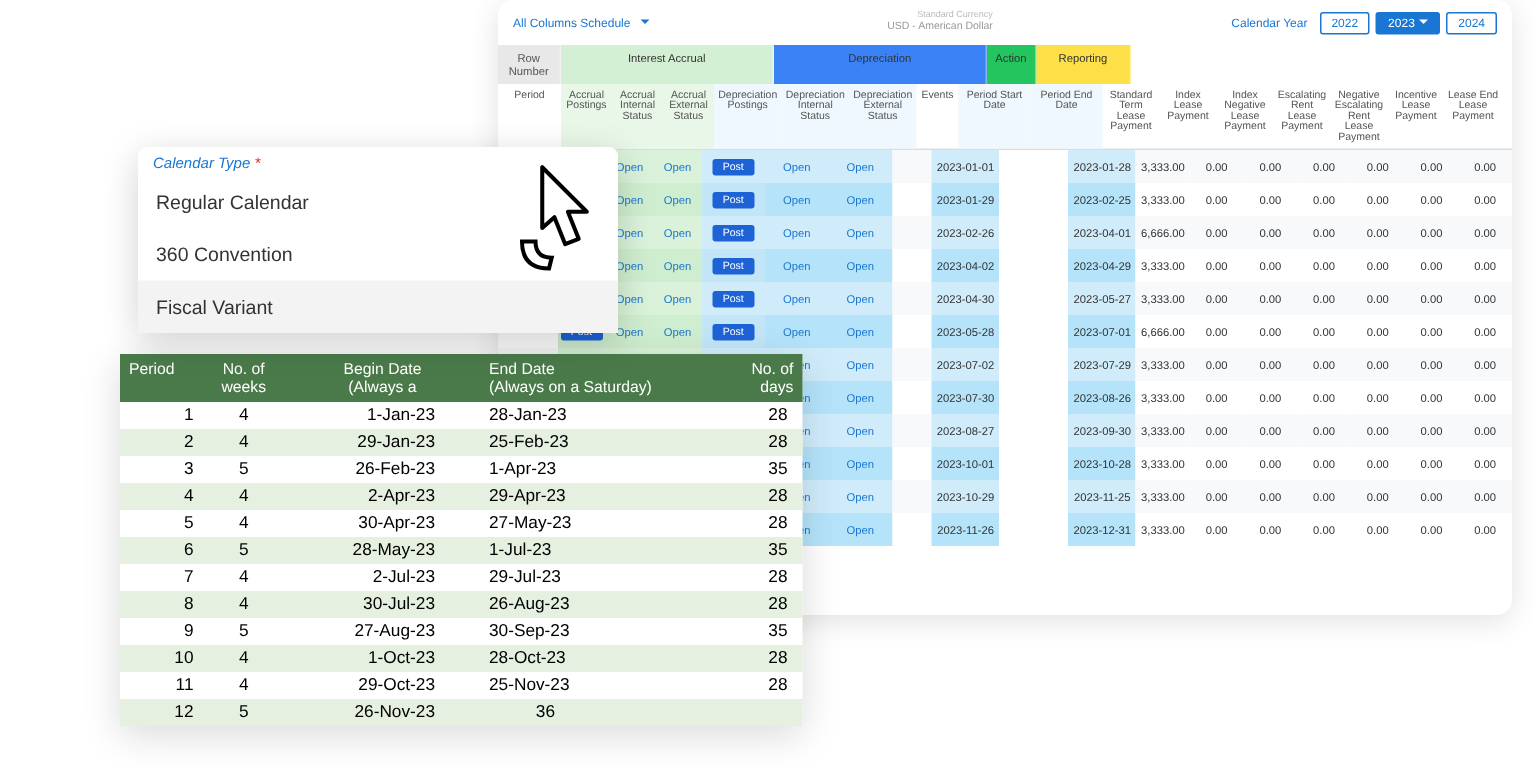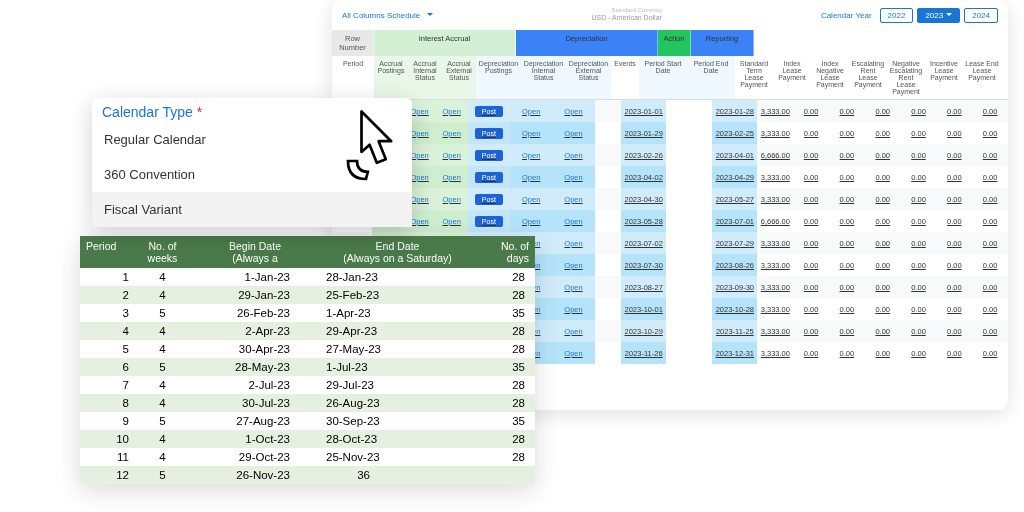--- a/index.html
+++ b/index.html
@@ -73,21 +73,21 @@
   }
   .grp-head > div{
     padding:4px 2px;
     text-align:center;
     border-right:1px solid rgba(255,255,255,0.4);
   }
   .grp-rownum{ width:42px; background:#e8e8e8; color:#555;}
   .grp-interest{ width:142px; background:#d4f0d4;}
   .grp-depr{ width:142px; background:#3b82f6;}
   .grp-action{ width:33px; background:#22c55e;}
-  .grp-report{ width:63px; background:#3b82f6;}
+  .grp-report{ width:63px; background:#fde047;}
   .grp-fill{ flex:1; background:#fff;}
 
   .col-head{
     display:flex;
     font-size:7px;
     color:#555;
     border-bottom:1px solid #ddd;
   }
   .col-head > div{
     padding:4px 2px;
@@ -102,21 +102,21 @@
   .c-ae{width:34px; background:#e9f7e9;}
   .c-dp{width:45px; background:#eff8fe;}
   .c-di{width:45px; background:#eff8fe;}
   .c-de{width:45px; background:#eff8fe;}
   .c-ev{width:28px;}
   .c-ps{width:48px; background:#eff8fe;}
   .c-pe{width:48px; background:#eff8fe;}
   .c-num{width:38px;}
 
   .sched-body{ }
-  .srow{ display:flex; font-size:7.5px; height:22px; align-items:center;text-decoration:underline;}
+  .srow{ display:flex; font-size:7.5px; height:22px; align-items:center;}
   .srow:nth-child(odd) .cell.plain{ background:#f7f9fb;}
   .cell{ text-align:center; padding:0 2px; height:100%; display:flex; align-items:center; justify-content:center;}
   .cell.period{width:42px;}
   .cell.green{width:34px; background:#d9f2d9;}
   .cell.green.alt{width:34px; background:#cfeecf;}
   .cell.blue{width:45px; background:#d0ecfb;}
   .cell.blue.alt{width:45px; background:#c2e5f8;}
   .cell.ev{width:28px;}
   .cell.ps{width:48px; background:#d0ecfb;}
   .cell.pe{width:48px; background:#d0ecfb;margin-left:46px;}
@@ -143,22 +143,23 @@
     width:320px;
     background:#fff;
     border-radius:6px;
     box-shadow: 0 6px 24px rgba(0,0,0,0.18);
     font-size:12px;
     color:#333;
     z-index:5;
   }
   .cal-head{
     color:#1976d2;
-    font-size:14px;
+    font-size:10px;
     padding:6px 10px 2px;
+    font-style:italic;
   }
   .cal-head .req{ color:#d32f2f;}
   .cal-opt{
     padding:10px 12px;
     font-size:13px;
     cursor:pointer;
   }
   .cal-opt.sel{ background:#f3f3f3;}
 
   
@@ -187,21 +188,21 @@
     display:flex;
     background:#4a7a4a;
     color:#fff;
     font-weight:500;
     font-size:10.5px;
   }
   .ptable .phead > div{ padding:4px 6px;}
   .pc1{width:55px;}
   .pc2{width:55px; text-align:center;}
   .pc3{width:130px; text-align:center;}
-  .pc4{width:155px; text-align:center;}
+  .pc4{width:155px; }
   .pc5{width:60px; text-align:right;}
   .prow{display:flex;}
   .prow > div{padding:3px 6px;}
   .prow:nth-child(even){ background:#e6f0e0;}
   .prow .pc1{text-align:right;}
   .prow .pc3{text-align:right; padding-right:30px;}
   .prow .pc4{text-align:left; padding-right:30px;}
   .prow .pc5{text-align:right; padding-right:10px;}
 </style>
 </head>

